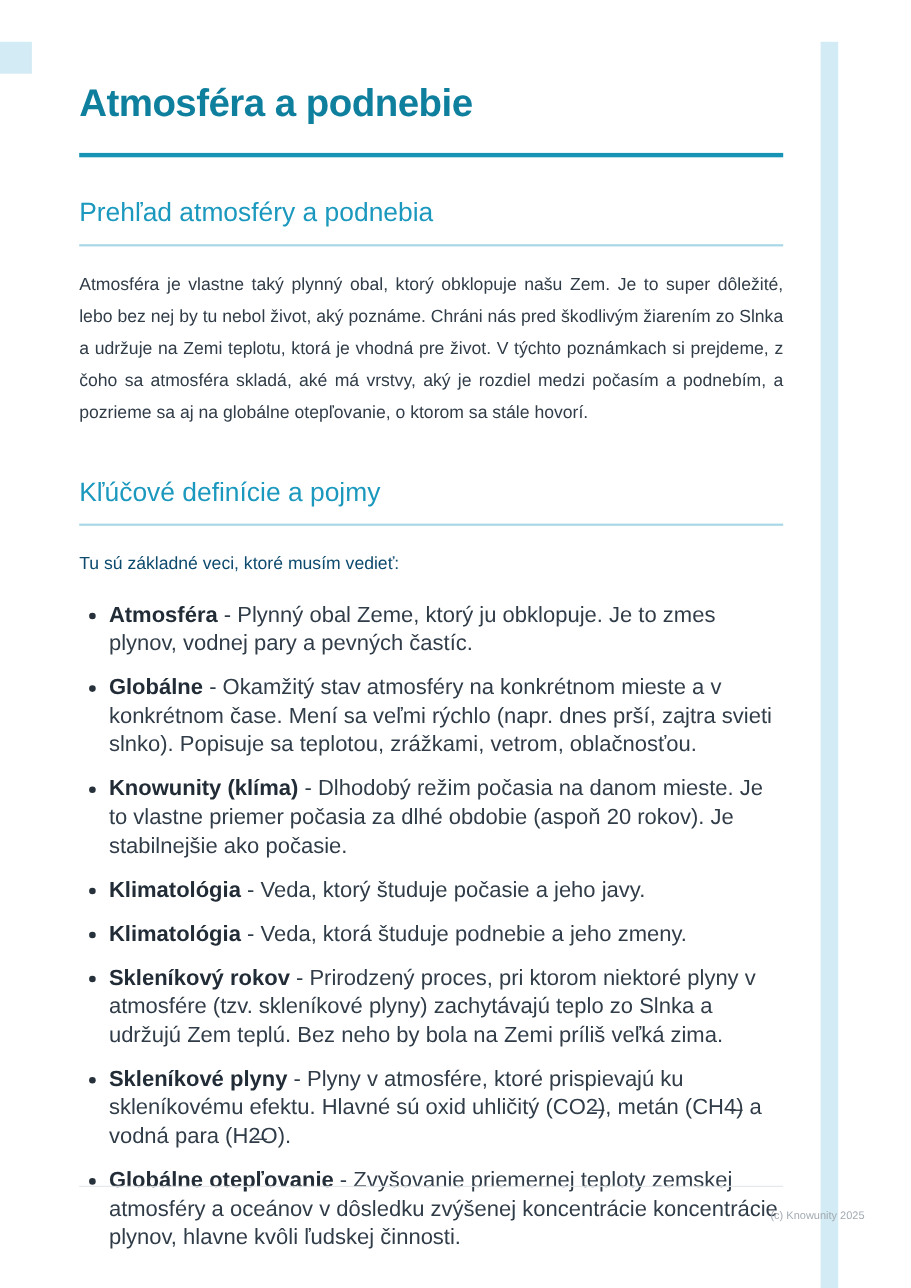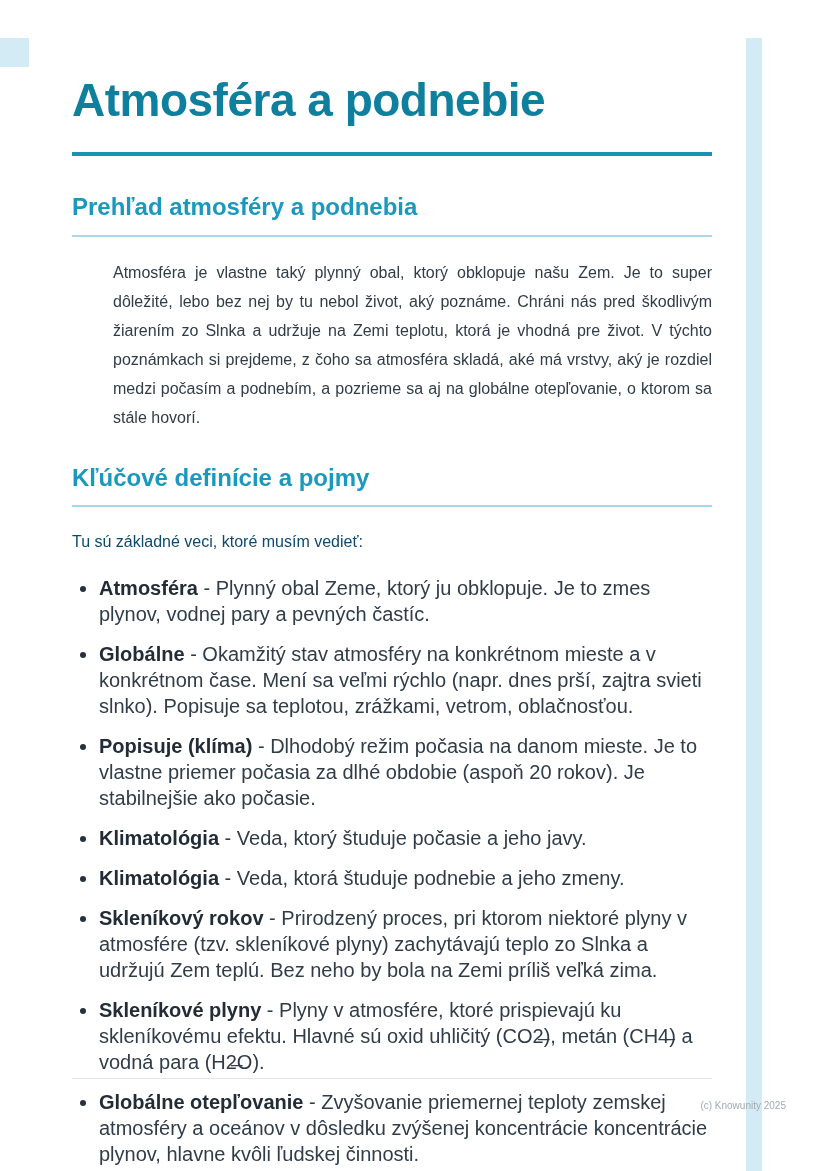--- a/index.html
+++ b/index.html
@@ -24,51 +24,50 @@
     width: 16px; height: 1133px;
     background: #d2ebf4;
   }
   .content {
     position: absolute;
     left: 72px; top: 0;
     width: 640px;
   }
   .page-title {
     margin-top: 74px;
-    font-size: 46px;
+    font-size: 35px;
     line-height: 1.15;
     font-weight: bold;
     letter-spacing: -0.5px;
     color: #0f7f9e;
   }
   .title-rule {
     height: 4px;
     background: #1793b5;
     margin-top: 25px;
   }
   .section-heading {
     font-size: 24px;
     line-height: 1.2;
-    font-weight: bold;
+    font-weight: normal;
     color: #1b98bd;
   }
   .section-heading.first { margin-top: 37px; }
-  .section-heading.second { margin-top: 32px; }
+  .section-heading.second { margin-top: 44px; }
   .section-rule {
     height: 2px;
     background: #a8d8e7;
     margin-top: 13px;
   }
   .body-par {
     margin-top: 21px;
     font-size: 16px;
     line-height: 29px;
     text-align: justify;
     color: #303c48;
-    margin-left: 41px;
   }
   .intro-par {
     margin-top: 22px;
     font-size: 16px;
     line-height: 26px;
     color: #0c4a6e;
   }
   .definition-list {
     margin-top: 20px;
     padding-left: 27px;
@@ -120,21 +119,21 @@
   <ul class="definition-list">
     <li>
       <span class="term">Atmosféra</span>
       <span>- Plynný obal Zeme, ktorý ju obklopuje. Je to zmes plynov, vodnej pary a pevných častíc.</span>
     </li>
     <li>
       <span class="term">Globálne</span>
       <span>- Okamžitý stav atmosféry na konkrétnom mieste a v konkrétnom čase. Mení sa veľmi rýchlo (napr. dnes prší, zajtra svieti slnko). Popisuje sa teplotou, zrážkami, vetrom, oblačnosťou.</span>
     </li>
     <li>
-      <span class="term">Popisuje (klíma)</span>
+      <span class="term">Knowunity (klíma)</span>
       <span>- Dlhodobý režim počasia na danom mieste. Je to vlastne priemer počasia za dlhé obdobie (aspoň 20 rokov). Je stabilnejšie ako počasie.</span>
     </li>
     <li>
       <span class="term">Klimatológia</span>
       <span>- Veda, ktorý študuje počasie a jeho javy.</span>
     </li>
     <li>
       <span class="term">Klimatológia</span>
       <span>- Veda, ktorá študuje podnebie a jeho zmeny.</span>
     </li>

